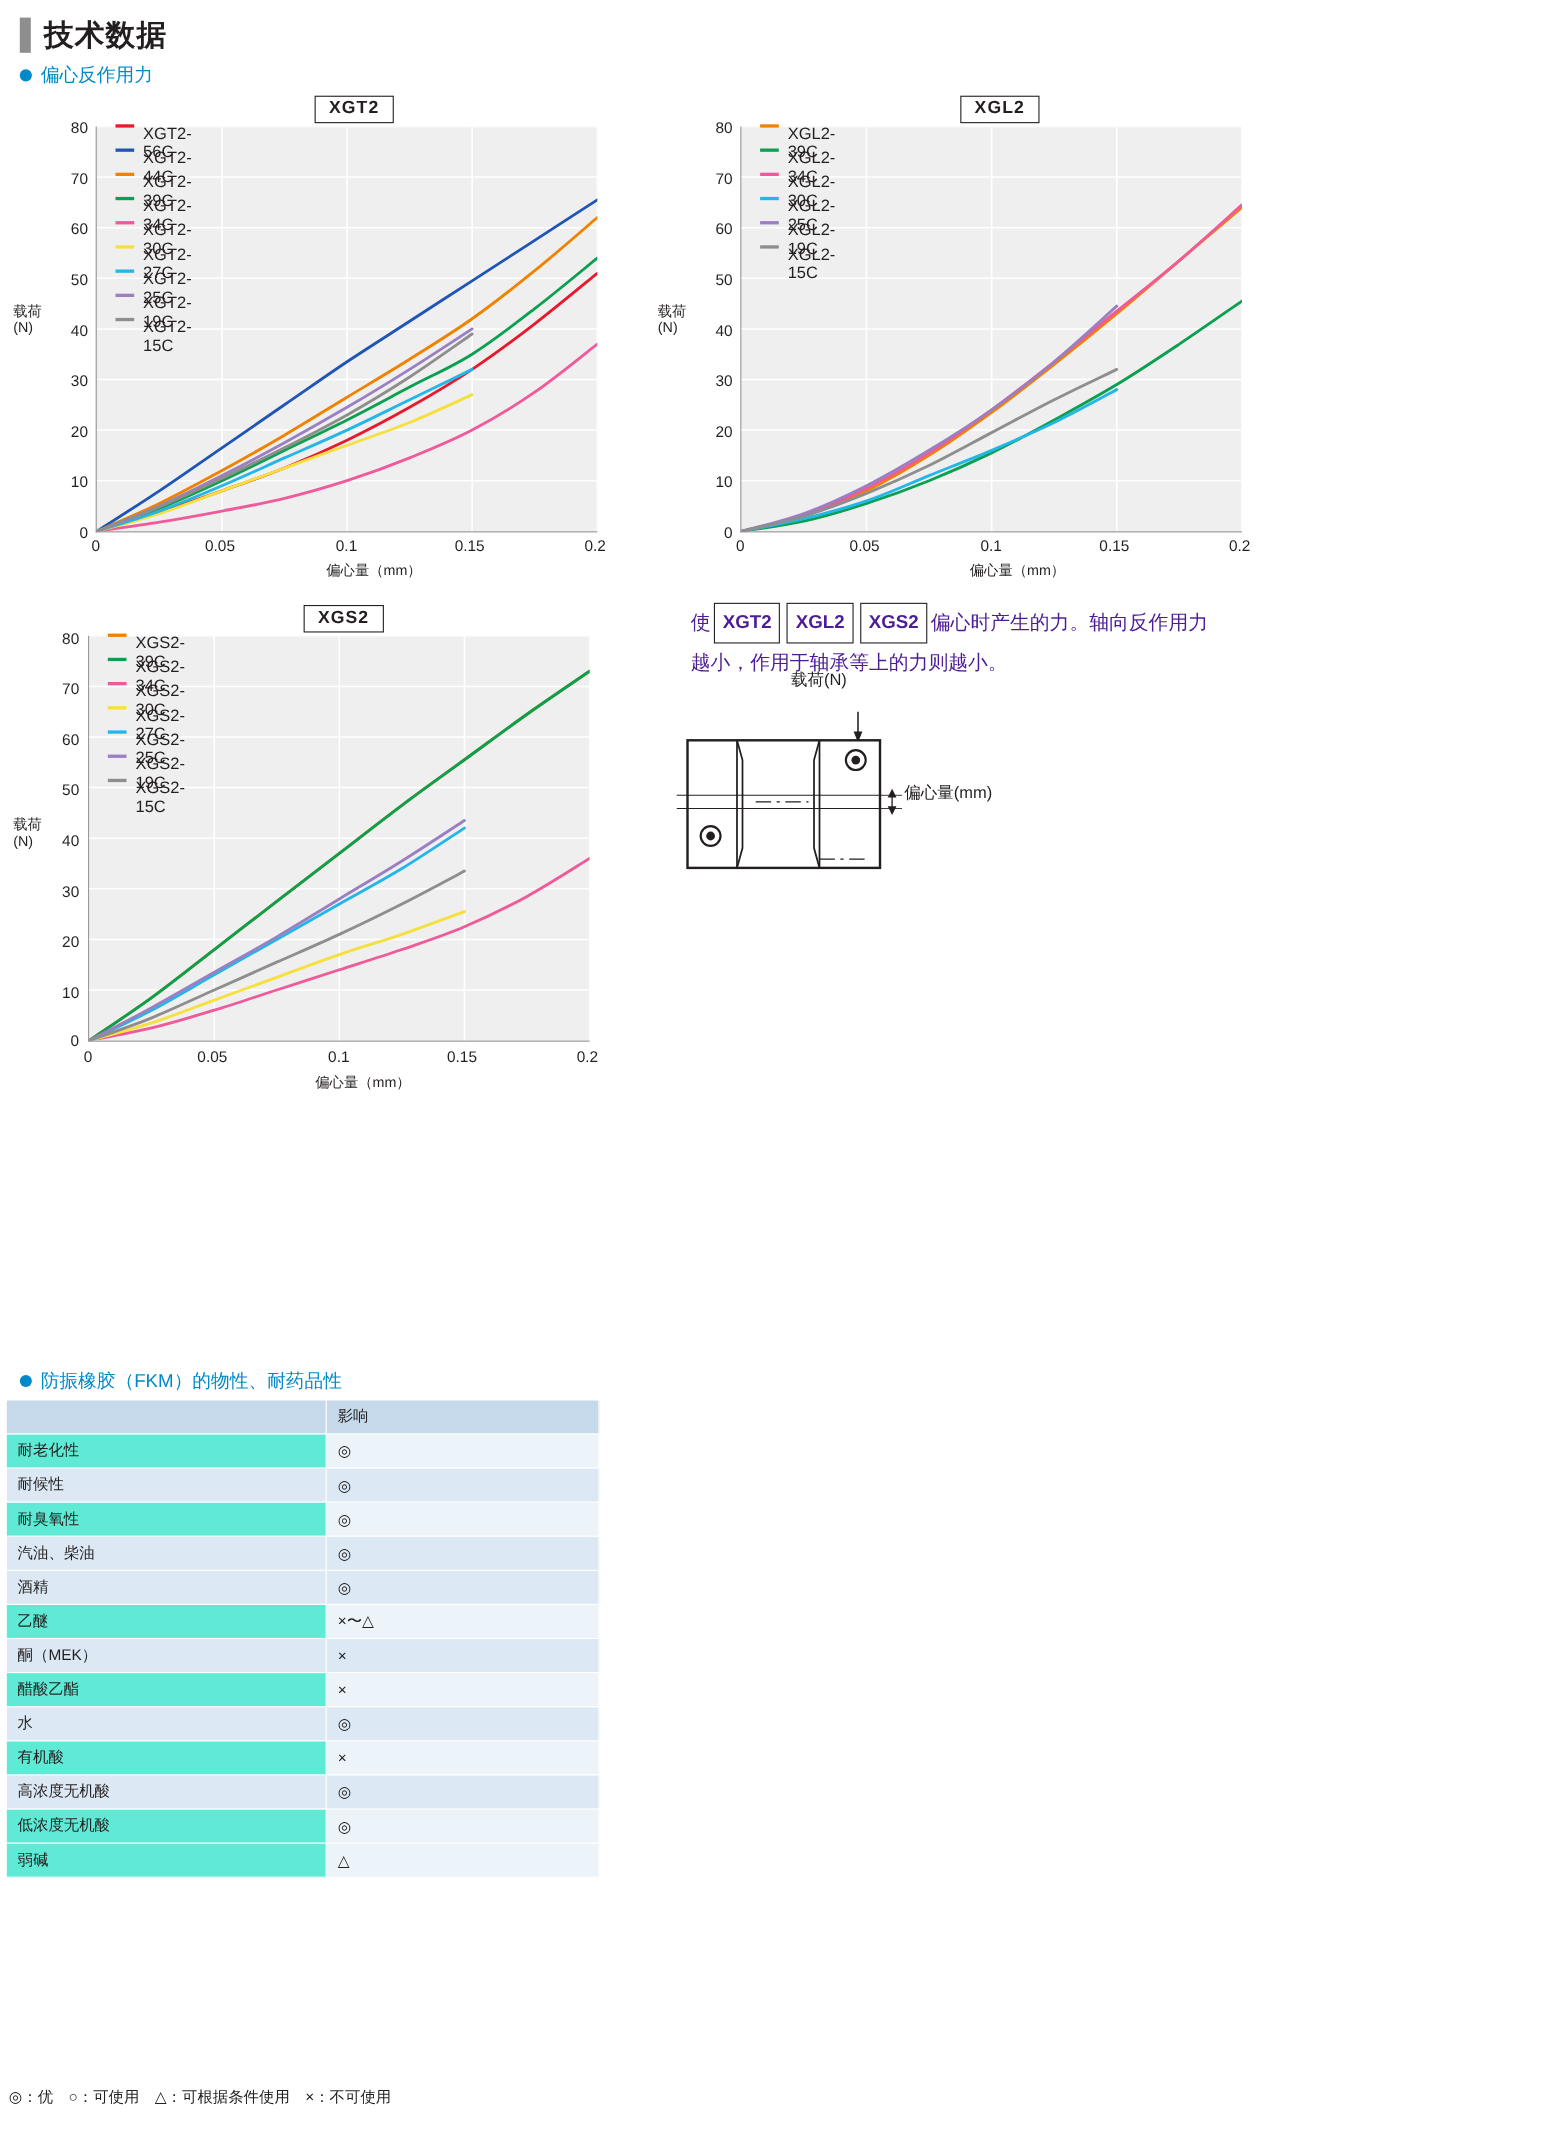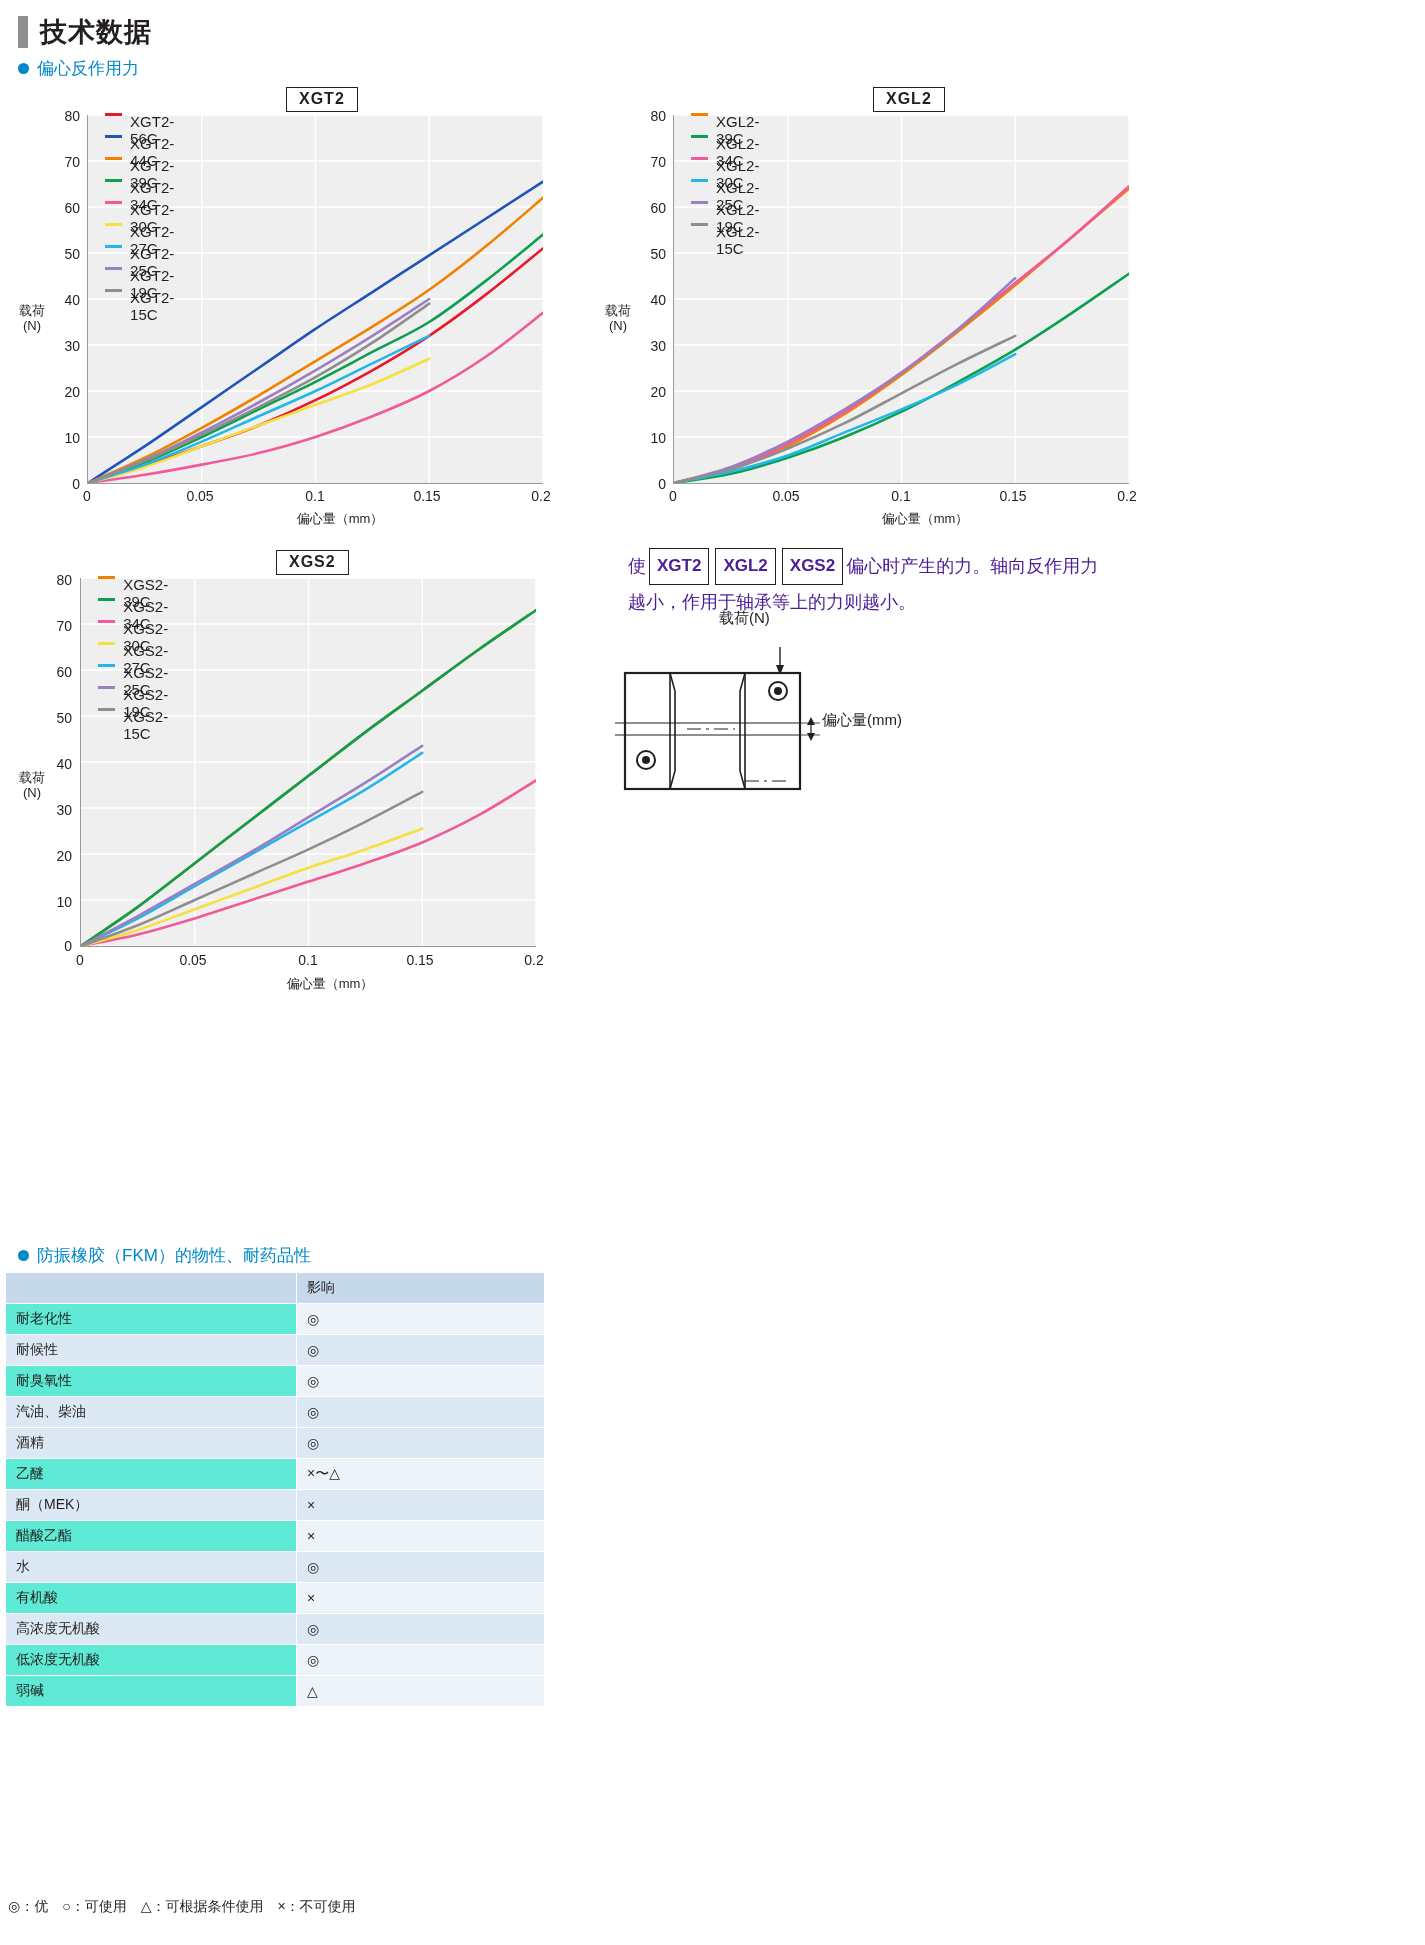--- a/index.html
+++ b/index.html
@@ -24,21 +24,21 @@
   .chart-block{position:absolute;}
   .chart-label{
     position:absolute;border:1px solid #231f20;background:#fff;
     font-size:16px;font-weight:bold;padding:2px 12px 3px;letter-spacing:1px;
   }
   .plot{
     position:absolute;background:#efefef;border-left:1px solid #9a9a9a;border-bottom:1px solid #9a9a9a;
   }
   .plot svg{display:block;}
   .ylab{
-    position:absolute;font-size:13px;line-height:15px;text-align:center;color:#231f20;margin-top:28px;
+    position:absolute;font-size:13px;line-height:15px;text-align:left;color:#231f20;
   }
   .xlab{position:absolute;font-size:13px;color:#231f20;text-align:center;}
   .tick-y{position:absolute;font-size:14px;color:#231f20;text-align:right;width:30px;}
   .tick-x{position:absolute;font-size:14px;color:#231f20;text-align:center;width:50px;}
   .legend{position:absolute;font-size:15px;}
   .legend div{display:flex;align-items:flex-start;height:22px;}
   .legend i{display:inline-block;width:24px;height:3px;margin-right:8px;}
 
   
   .note{position:absolute;left:628px;top:548px;width:780px;font-size:18px;line-height:34px;color:#4c1d95;}

